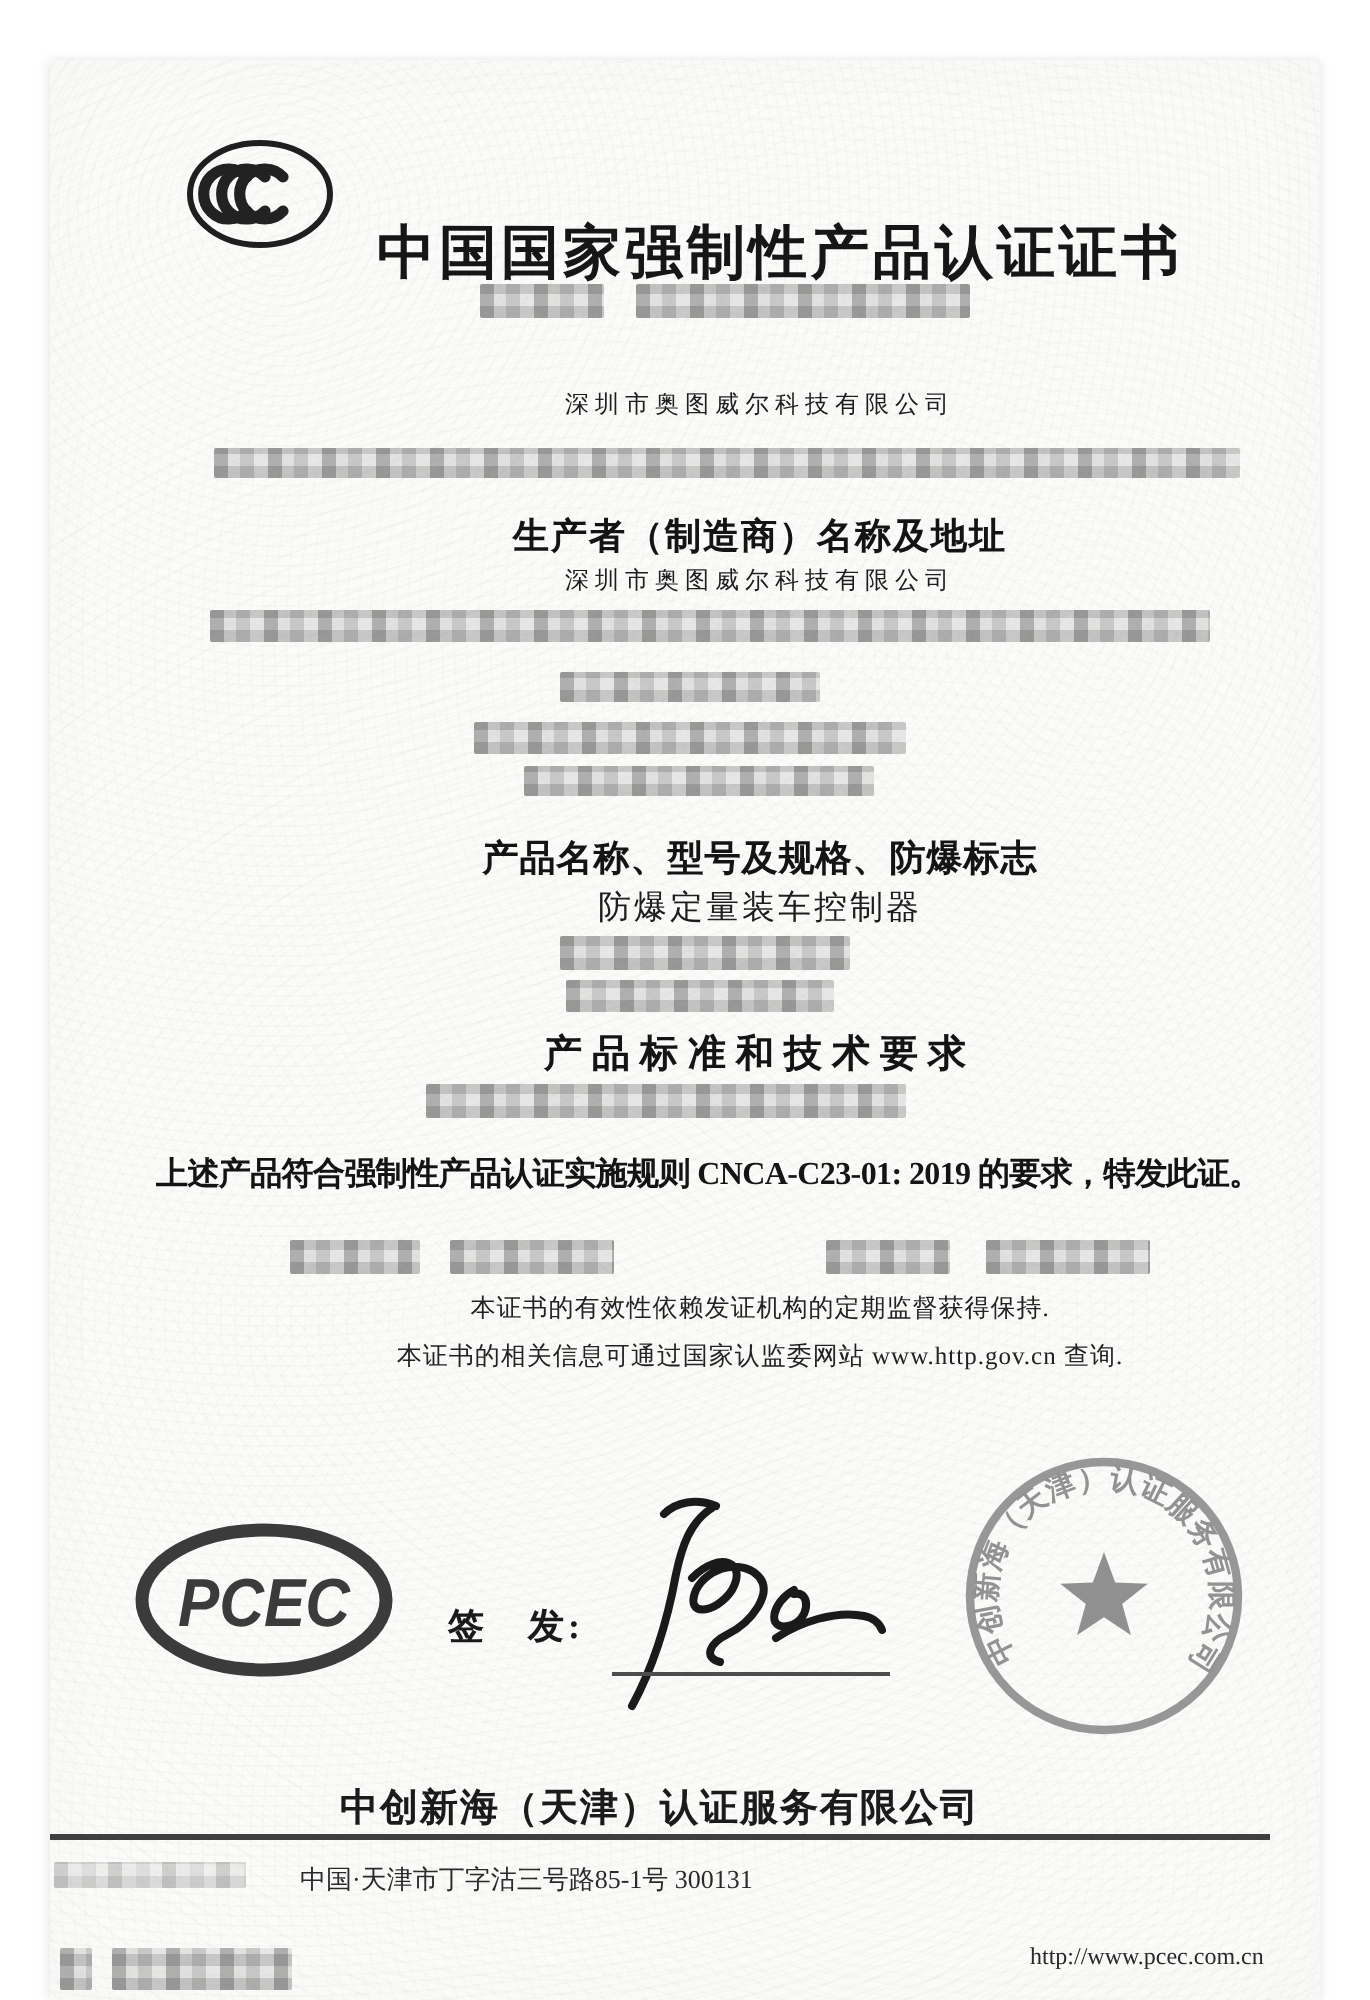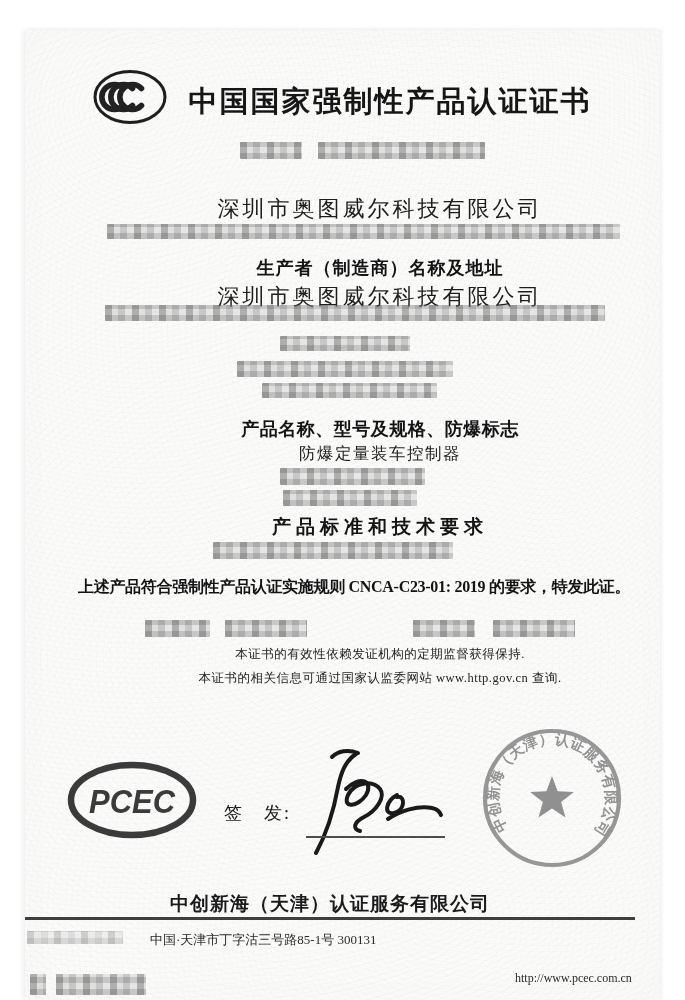--- a/index.html
+++ b/index.html
@@ -18,24 +18,24 @@
       repeating-radial-gradient(circle at 65% 92%, rgba(0,0,0,0.012) 0 1px, transparent 1px 6px);
     box-shadow: -2px 0 5px rgba(0,0,0,0.07), 2px 0 4px rgba(0,0,0,0.05), inset 0 0 50px rgba(0,0,0,0.015);
   }
 
   .abs { position:absolute; }
 
   
   .center-col { position:absolute; left:100px; width:560px; text-align:center; }
 
   .title { font-family:"Liberation Sans", sans-serif; font-weight:bold;
-           font-size:29px; letter-spacing:2px; color:#161616; white-space:nowrap; }
+           font-size:29px; letter-spacing:2px; color:#161616; white-space:nowrap;margin-top:25px; }
 
   .kai-h { font-weight:bold; font-size:19px; color:#141414; white-space:nowrap; }
-  .kai-t { font-size:22px; color:#1d1d1d; white-space:nowrap; }
+  .kai-t { font-size:12px; color:#1d1d1d; white-space:nowrap; }
 
   .note  { font-size:12.5px; color:#222; white-space:nowrap; }
 
   
   .mosaic {
     position:absolute; border-radius:1px; filter:blur(0.35px);
     background-image:
       repeating-linear-gradient(0deg,  rgba(95,95,95,0.30) 0 6px,  rgba(175,175,175,0.20) 6px 12px),
       repeating-linear-gradient(90deg, rgba(85,85,85,0.45) 0 7px,  rgba(205,205,205,0.28) 7px 13px,
                                         rgba(135,135,135,0.38) 13px 20px, rgba(225,225,225,0.22) 20px 27px);
@@ -45,21 +45,21 @@
       repeating-linear-gradient(0deg,  rgba(120,120,120,0.22) 0 6px, rgba(190,190,190,0.15) 6px 12px),
       repeating-linear-gradient(90deg, rgba(120,120,120,0.30) 0 7px, rgba(215,215,215,0.20) 7px 14px,
                                         rgba(160,160,160,0.25) 14px 21px, rgba(230,230,230,0.15) 21px 27px);
   }
 
   .statement { position:absolute; left:78px; top:577px; width:520px;
                font-weight:bold; font-size:16px; letter-spacing:-0.3px;
                white-space:nowrap; color:#141414; }
 
   .sign-label { position:absolute; left:224px; top:801px; font-size:18px;
-                font-weight:400; letter-spacing:2px; color:#1a1a1a; white-space:nowrap; }
+                font-weight:700; letter-spacing:2px; color:#1a1a1a; white-space:nowrap; }
 
   .sig-underline { position:absolute; left:306px; top:836px; width:139px; height:2px; background:#4d4d4d; }
 
   .issuer-name { position:absolute; left:25px; top:891px; width:610px; text-align:center;
                  font-family:"Liberation Sans", sans-serif; font-weight:bold;
                  font-size:19px; letter-spacing:1px; color:#1b1b1b; }
 
   .footer-rule { position:absolute; left:25px; top:917px; width:610px; height:2.5px; background:#3f3f3f; }
 
   .footer-addr { position:absolute; left:150px; top:931px; width:360px; text-align:left;

